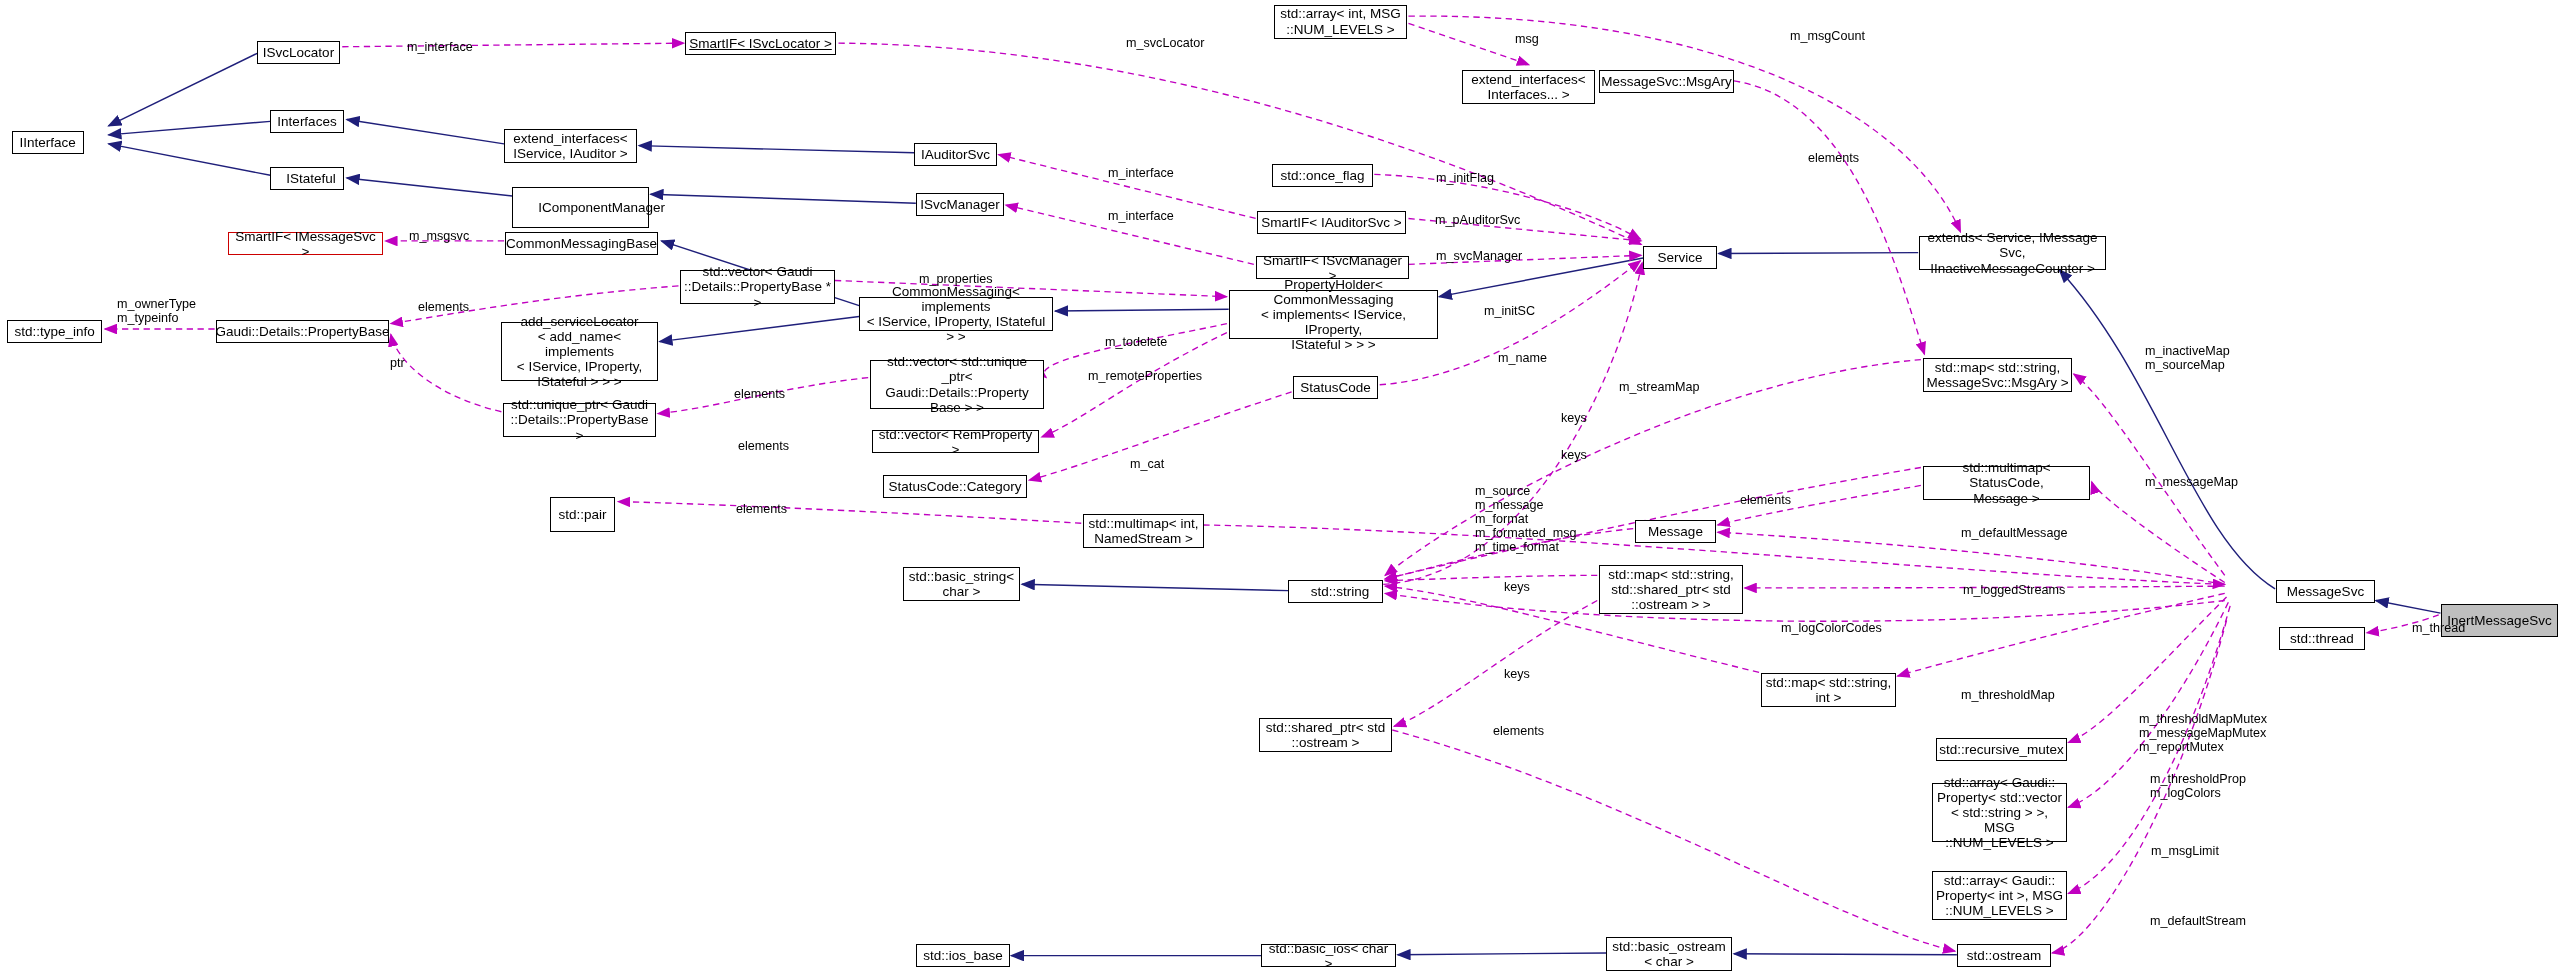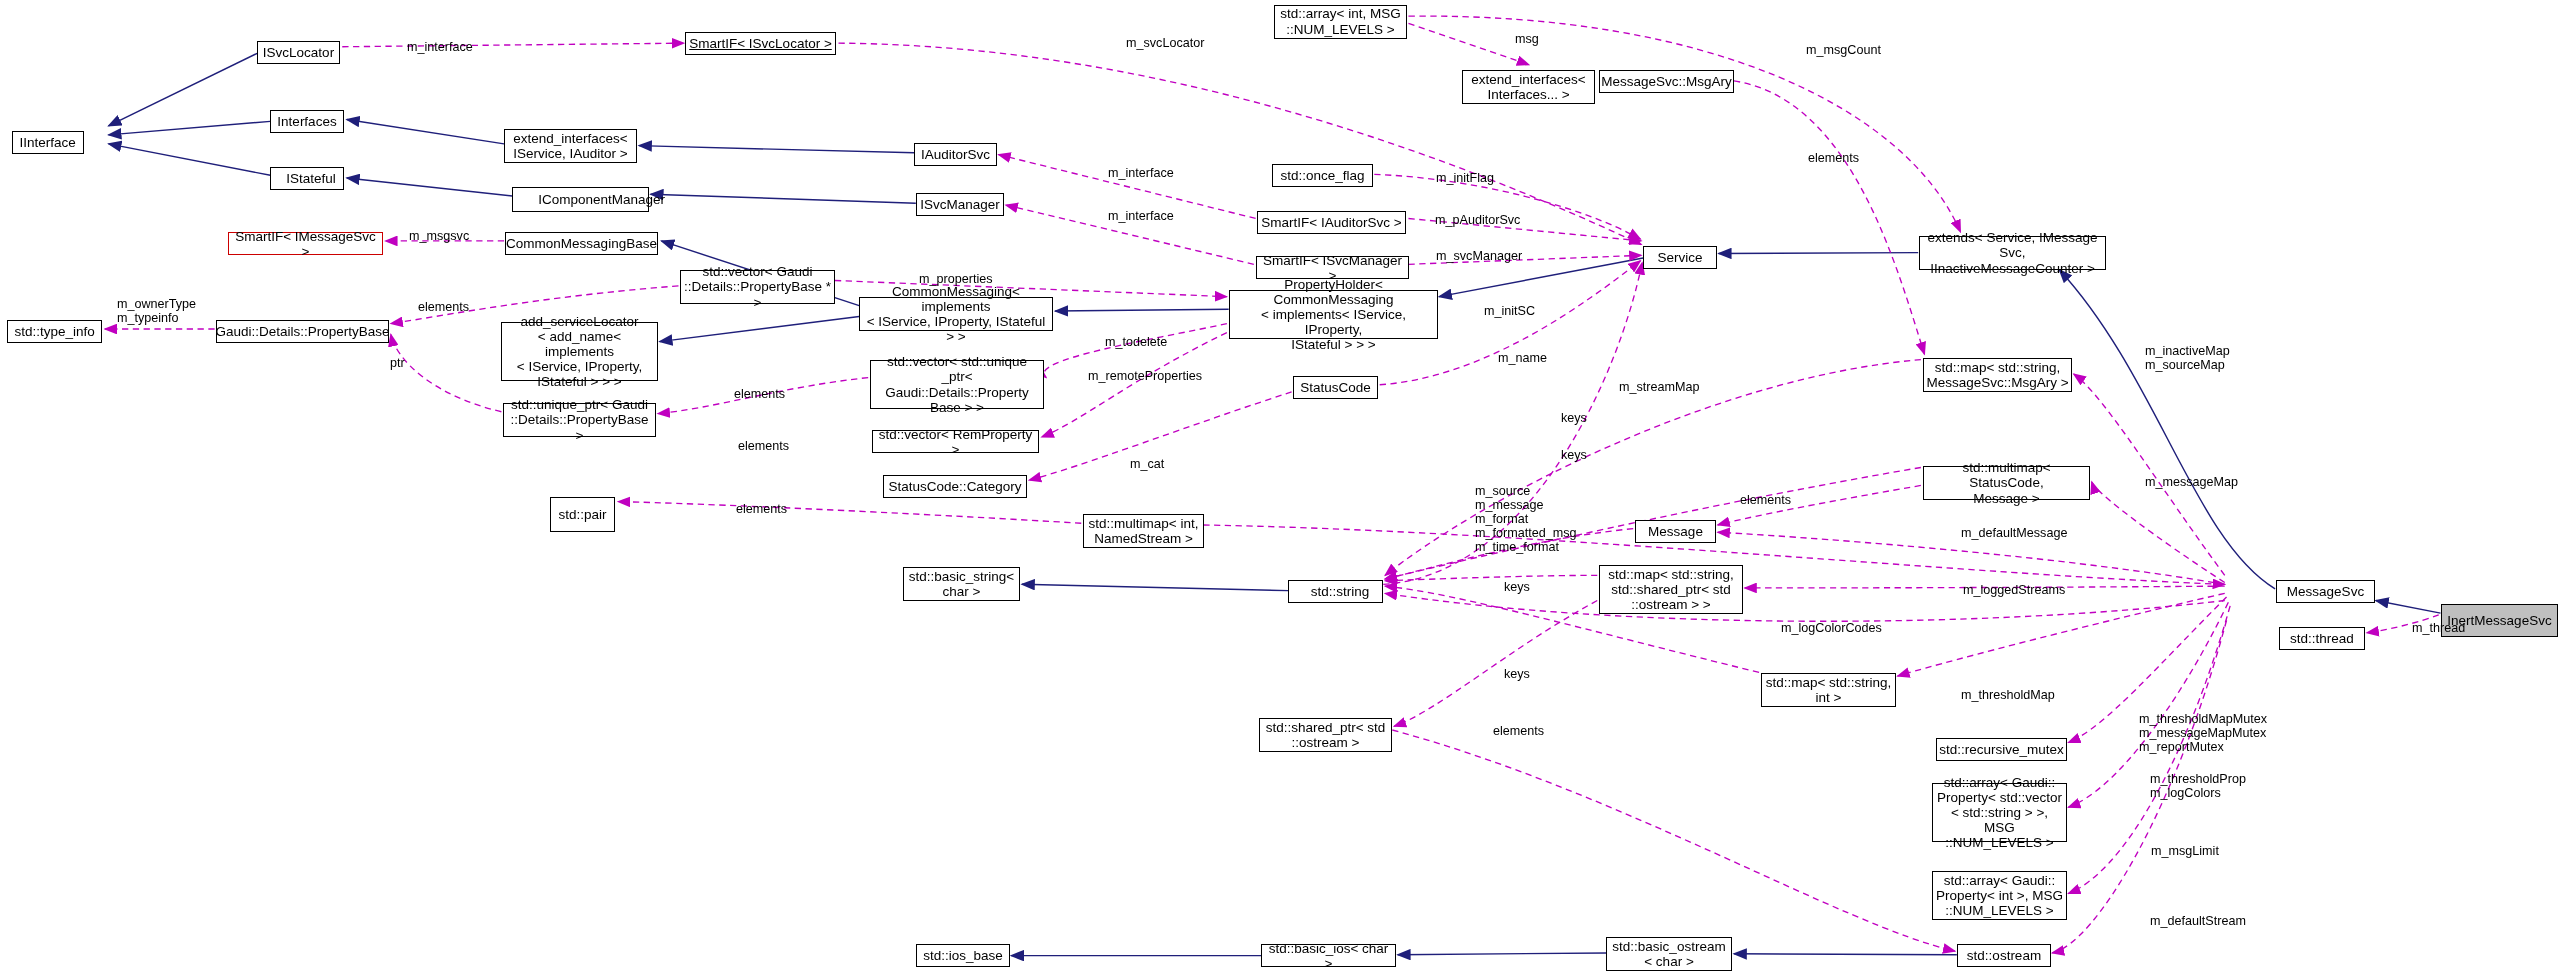--- a/index.html
+++ b/index.html
@@ -197,21 +197,21 @@
   <div class="node" style="left:1462px;top:70px;width:133px;height:34px;">extend_interfaces&lt;
 Interfaces... &gt;</div>
   <div class="node" style="left:1599px;top:70px;width:135px;height:23.4px;">MessageSvc::MsgAry</div>
   <div class="node" style="left:270px;top:110px;width:74px;height:23.4px;">Interfaces</div>
   <div class="node" style="left:504px;top:129px;width:133px;height:34px;">extend_interfaces&lt;
 IService, IAuditor &gt;</div>
   <div class="node" style="left:914px;top:143px;width:83px;height:23.4px;">IAuditorSvc</div>
   <div class="node" style="left:11.7px;top:131px;width:72px;height:23.4px;">IInterface</div>
   <div class="node" style="left:270px;top:167px;width:74px;height:23.4px;padding-left:10px;">IStateful</div>
   <div class="node" style="left:1272px;top:164px;width:101px;height:23.4px;">std::once_flag</div>
-  <div class="node" style="left:512px;top:187px;width:137px;height:25px;padding-left:44px;">IComponentManager</div>
+  <div class="node" style="left:512px;top:187px;width:137px;height:41px;padding-left:44px;">IComponentManager</div>
   <div class="node" style="left:916px;top:193px;width:88px;height:23.4px;">ISvcManager</div>
   <div class="node" style="left:1257px;top:211px;width:149px;height:23.4px;">SmartIF&lt; IAuditorSvc &gt;</div>
   <div class="node red" style="left:228px;top:232px;width:155px;height:23.4px;">SmartIF&lt; IMessageSvc &gt;</div>
   <div class="node" style="left:505px;top:232px;width:153px;height:23.4px;">CommonMessagingBase</div>
   <div class="node" style="left:1643px;top:246px;width:74px;height:23.4px;">Service</div>
   <div class="node" style="left:1919px;top:236px;width:187px;height:34px;">extends&lt; Service, IMessage
 Svc, IInactiveMessageCounter &gt;</div>
   <div class="node" style="left:1256px;top:256px;width:153px;height:23.4px;">SmartIF&lt; ISvcManager &gt;</div>
   <div class="node" style="left:680px;top:270px;width:155px;height:34px;">std::vector&lt; Gaudi
 ::Details::PropertyBase * &gt;</div>
@@ -265,21 +265,21 @@
 ::NUM_LEVELS &gt;</div>
   <div class="node" style="left:916px;top:944px;width:94px;height:23.4px;">std::ios_base</div>
   <div class="node" style="left:1261px;top:944px;width:135px;height:23.4px;">std::basic_ios&lt; char &gt;</div>
   <div class="node" style="left:1606px;top:937px;width:126px;height:34px;">std::basic_ostream
 &lt; char &gt;</div>
   <div class="node" style="left:1957px;top:944px;width:94px;height:23.4px;">std::ostream</div>
 
   <div class="edge-label" style="left:407px;top:40px;">m_interface</div>
   <div class="edge-label" style="left:1126px;top:36px;">m_svcLocator</div>
   <div class="edge-label" style="left:1515px;top:32px;">msg</div>
-  <div class="edge-label" style="left:1790px;top:43px;margin-left:16px;">m_msgCount</div>
+  <div class="edge-label" style="left:1790px;top:29px;">m_msgCount</div>
   <div class="edge-label" style="left:1808px;top:151px;">elements</div>
   <div class="edge-label" style="left:1108px;top:166px;">m_interface</div>
   <div class="edge-label" style="left:1436px;top:171px;">m_initFlag</div>
   <div class="edge-label" style="left:1108px;top:209px;">m_interface</div>
   <div class="edge-label" style="left:1435px;top:213px;">m_pAuditorSvc</div>
   <div class="edge-label" style="left:409px;top:229px;">m_msgsvc</div>
   <div class="edge-label" style="left:1436px;top:249px;">m_svcManager</div>
   <div class="edge-label" style="left:919px;top:272px;">m_properties</div>
   <div class="edge-label" style="left:117px;top:297px;">m_ownerType
 m_typeinfo</div>

